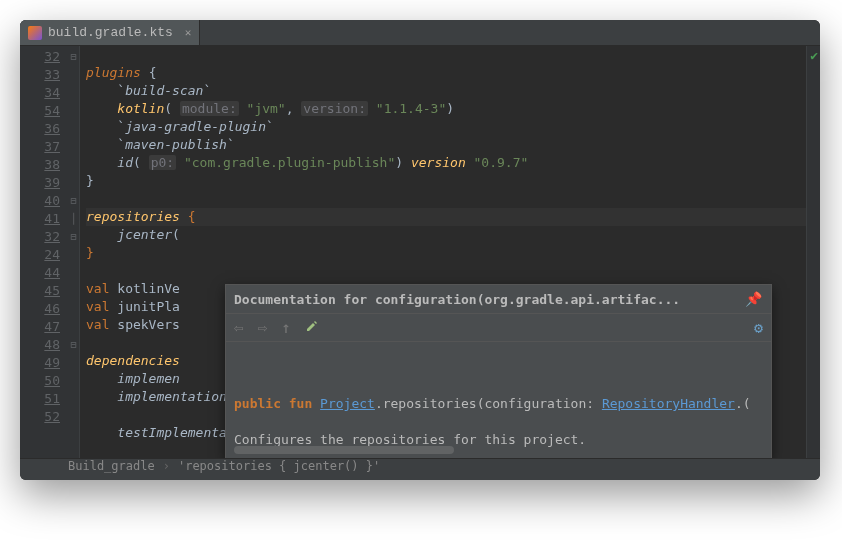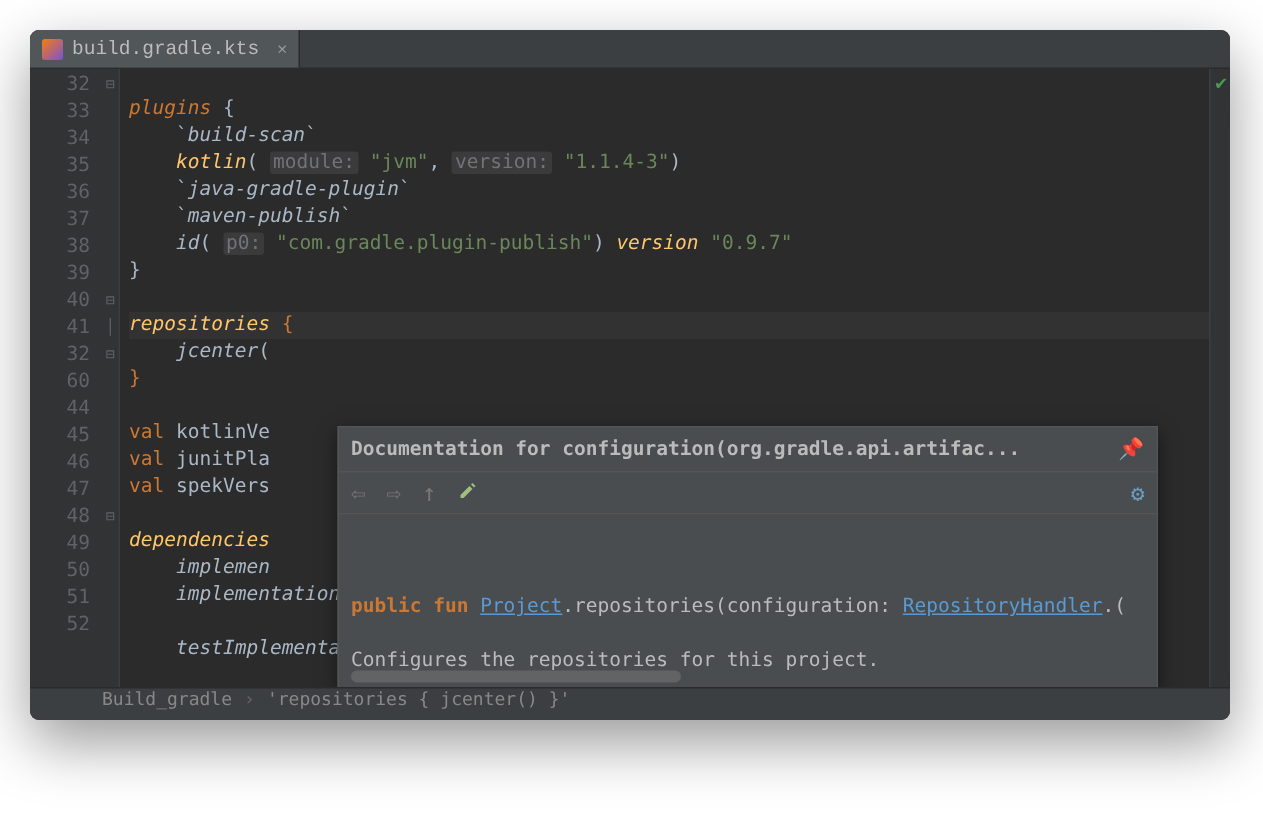--- a/index.html
+++ b/index.html
@@ -83,20 +83,21 @@
   }
   .gutter {
     width: 48px;
     background: #313335;
     color: #606366;
     text-align: right;
     padding: 2px 8px 0 0;
     font-size: 13px;
     line-height: 18px;
     user-select: none;
+    text-decoration: underline;
   }
   .fold-col {
     width: 12px;
     background: #313335;
     border-right: 1px solid #3c3f41;
     line-height: 18px;
     font-size: 10px;
     color: #606366;
     padding-top: 2px;
   }
@@ -216,29 +217,29 @@
       <span>build.gradle.kts</span>
       <span class="close">✕</span>
     </div>
   </div>
 
   <div class="editor">
     <div class="gutter">
         <div>32</div>
         <div>33</div>
         <div>34</div>
-        <div>35</div>
+        <div>54</div>
         <div>36</div>
         <div>37</div>
         <div>38</div>
         <div>39</div>
         <div>40</div>
         <div>41</div>
         <div>32</div>
-        <div>60</div>
+        <div>24</div>
         <div>44</div>
         <div>45</div>
         <div>46</div>
         <div>47</div>
         <div>48</div>
         <div>49</div>
         <div>50</div>
         <div>51</div>
         <div>52</div>
       </div>

